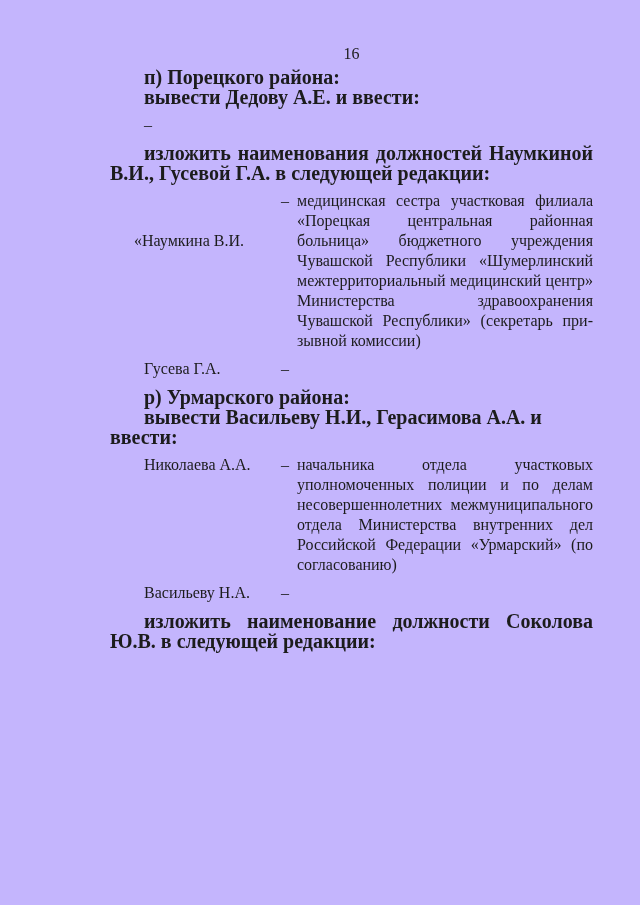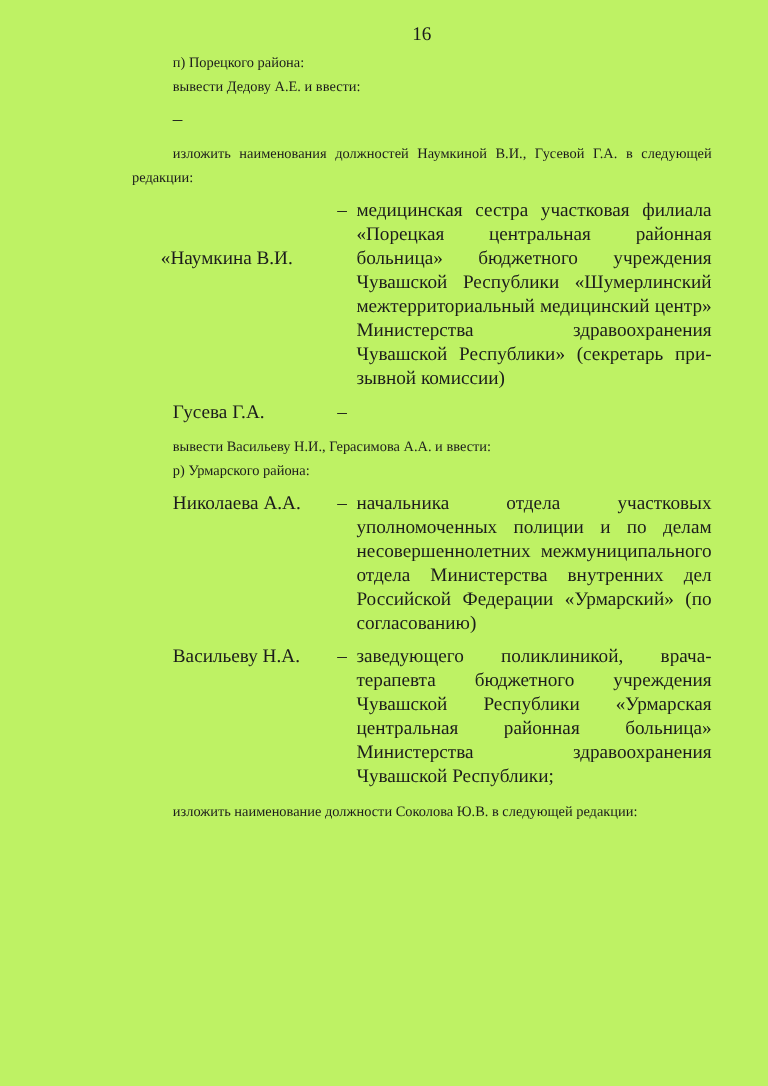--- a/index.html
+++ b/index.html
@@ -11,34 +11,35 @@
     width: 640px;
     height: 905px;
     font-family: "Liberation Serif", "DejaVu Serif", serif;
     color: #1c1c1c;
     overflow: hidden;
   }
   .page {
     box-sizing: border-box;
     width: 640px;
     height: 905px;
-    padding: 19px 47px 0 110px;
-    background: #bef264;
+    padding: 44px 47px 0 110px;
+    background: #c4b5fd;
   }
   .page-number {
     text-align: center;
     font-size: 16px;
     line-height: 20px;
     margin-bottom: 3px;
   }
   .para {
     margin: 0;
-    font-size: 12px;
+    font-size: 20px;
     line-height: 20px;
     text-indent: 34px;
+    font-weight: bold;
   }
   .para.justified {
     text-align: justify;
     margin: 8px 0;
   }
   .para-group {
     margin: 8px 0 0 0;
   }
   .entry {
     display: grid;
@@ -86,31 +87,30 @@
     <span class="entry-dash">–</span>
     <span class="entry-desc">медицинская сестра участковая филиала «По­рецкая центральная районная больница» бюд­жетного учреждения Чувашской Республики «Шумерлинский межтерриториальный меди­цинский центр» Министерства здравоохране­ния Чувашской Республики» (секретарь при­зывной комиссии)</span>
   </div>
 
   <div class="entry">
     <span class="entry-name">Гусева Г.А.</span>
     <span class="entry-dash">–</span>
   </div>
 
   <div class="para-group">
+    <p class="para">р) Урмарского района:</p>
     <p class="para">вывести Васильеву Н.И., Герасимова А.А. и ввести:</p>
-    <p class="para">р) Урмарского района:</p>
   </div>
 
   <div class="entry">
     <span class="entry-name">Николаева А.А.</span>
     <span class="entry-dash">–</span>
     <span class="entry-desc">начальника отдела участковых уполномочен­ных полиции и по делам несовершеннолет­них межмуниципального отдела Министерст­ва внутренних дел Российской Федерации «Урмарский» (по согласованию)</span>
   </div>
 
   <div class="entry">
     <span class="entry-name">Васильеву Н.А.</span>
     <span class="entry-dash">–</span>
-    <span class="entry-desc">заведующего поликлиникой, врача-терапевта бюджетного учреждения Чувашской Респуб­лики «Урмарская центральная районная больница» Министерства здравоохранения Чувашской Республики;</span>
   </div>
 
   <p class="para justified">изложить наименование должности Соколова Ю.В. в следующей ре­дакции:</p>
 
 </div>
 
 </body></html>

